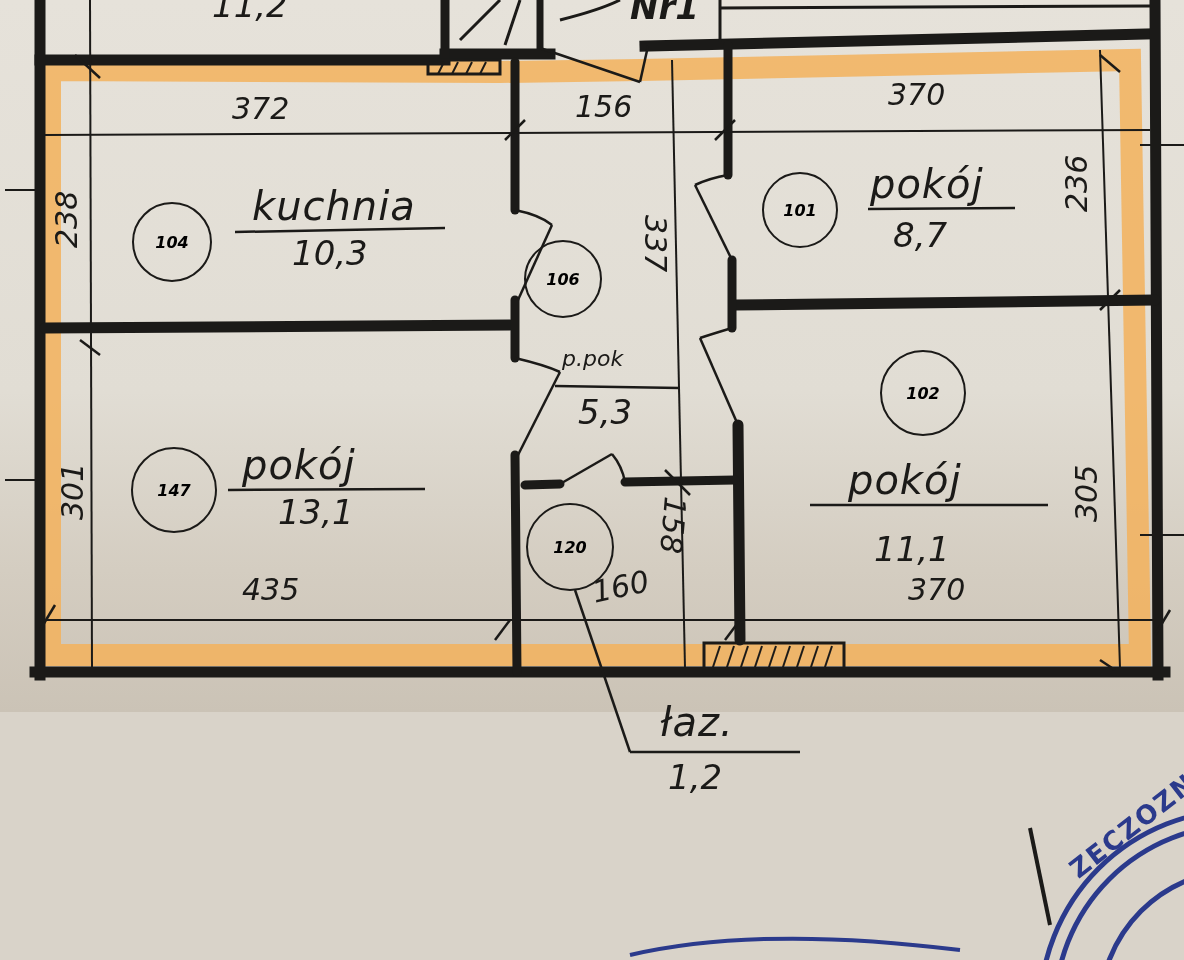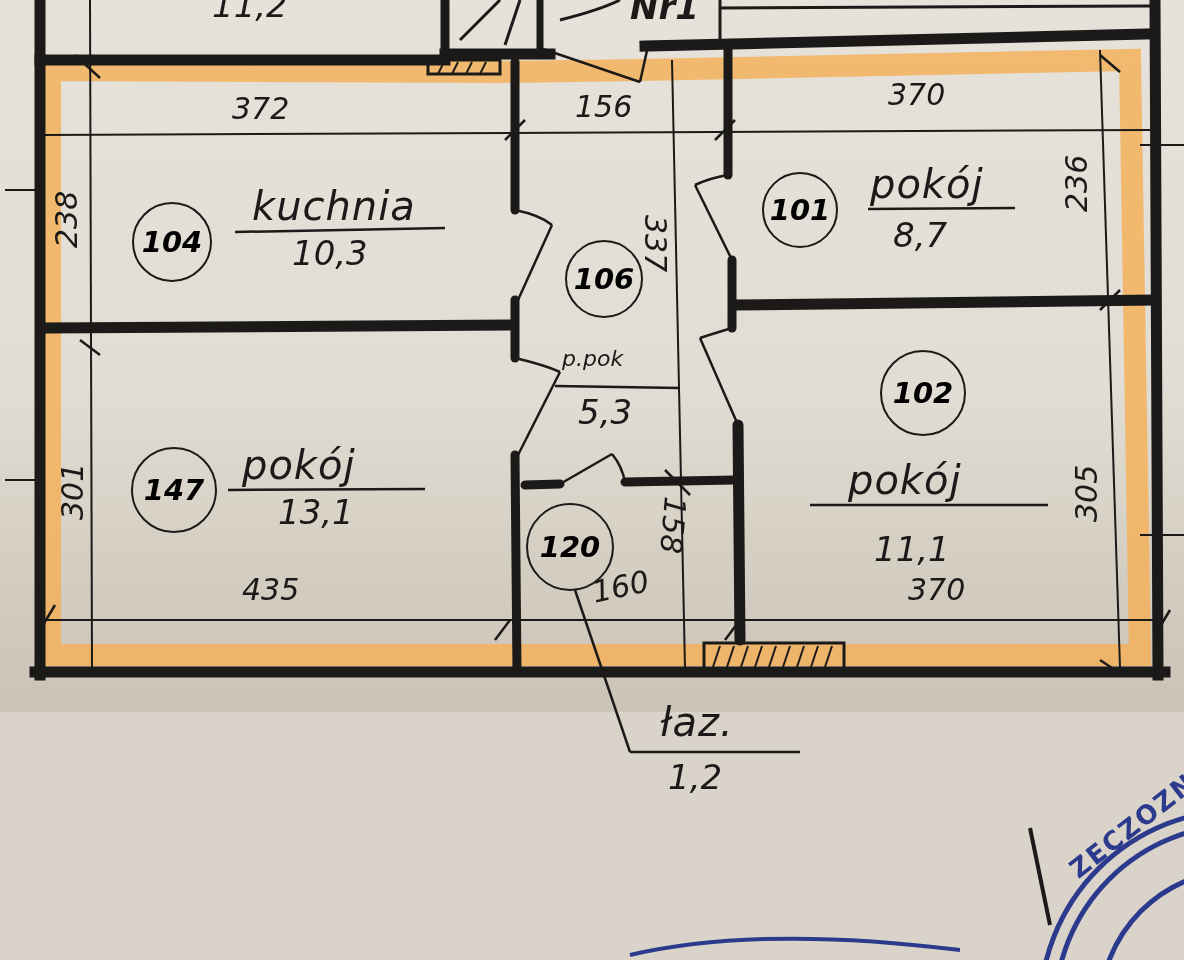--- a/index.html
+++ b/index.html
@@ -4,21 +4,21 @@
 <style>
   html, body { margin:0; padding:0; }
   body { width:1184px; height:960px; overflow:hidden; background:#d9d3c9; font-family:"DejaVu Sans", sans-serif; }
   .paper { position:absolute; left:0; top:0; width:1184px; height:712px;
     background: linear-gradient(180deg,#e6e2da 0%,#e1ddd4 55%,#d4cdc1 80%,#cbc3b6 100%); }
   svg { position:absolute; left:0; top:0; }
   .lbl { position:absolute; color:#1b1a18; font-family:"DejaVu Sans", sans-serif; white-space:nowrap; line-height:1; }
   .name { font-size:40px; font-style:italic; letter-spacing:1px; }
   .area { font-size:34px; font-style:italic; }
   .dim { font-size:30px; font-style:italic; }
-  .num { font-size:29px; font-weight:bold; font-style:italic; }
+  .num { font-size:16px; font-weight:bold; font-style:italic; }
   .rot { transform-origin:left top; }
   .circle { position:absolute; border:2.5px solid #1b1a18; border-radius:50%; display:flex; align-items:center; justify-content:center; }
 </style>
 </head>
 <body>
 
 <div class="paper">
 <svg width="1184" height="960" viewBox="0 0 1184 960">
 
   <g fill="none" stroke="#f3b25c" stroke-width="22" stroke-opacity="0.85">
@@ -159,21 +159,21 @@
 </div>
 <div class="lbl name" style="left:252px;top:186px;">kuchnia</div>
 <div class="lbl area" style="left:292px;top:236px;">10,3</div>
 
 <div class="circle" style="left:762px;top:172px;width:72px;height:72px;">
   <span class="num">101</span>
 </div>
 <div class="lbl name" style="left:870px;top:164px;">pokój</div>
 <div class="lbl area" style="left:893px;top:218px;">8,7</div>
 
-<div class="circle" style="left:565px;top:240px;width:74px;height:74px;">
+<div class="circle" style="left:524px;top:240px;width:74px;height:74px;">
   <span class="num">106</span>
 </div>
 <div class="lbl" style="left:562px;top:348px;font-size:22px;font-style:italic;">p.pok</div>
 <div class="lbl area" style="left:578px;top:395px;">5,3</div>
 
 <div class="circle" style="left:131px;top:447px;width:82px;height:82px;">
   <span class="num">147</span>
 </div>
 <div class="lbl name" style="left:242px;top:445px;">pokój</div>
 <div class="lbl area" style="left:278px;top:495px;">13,1</div>

